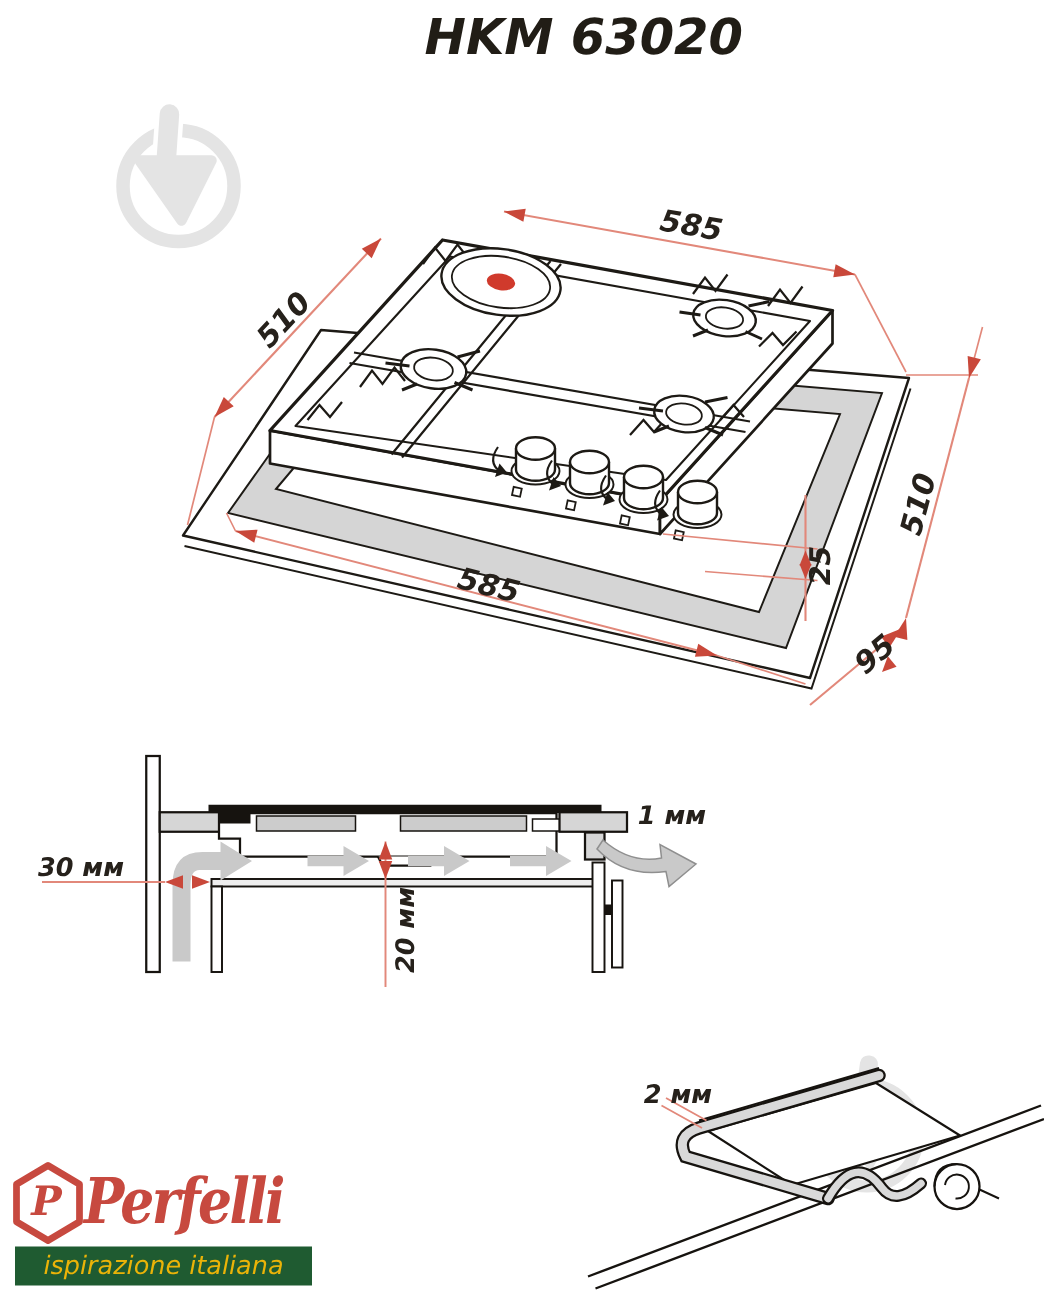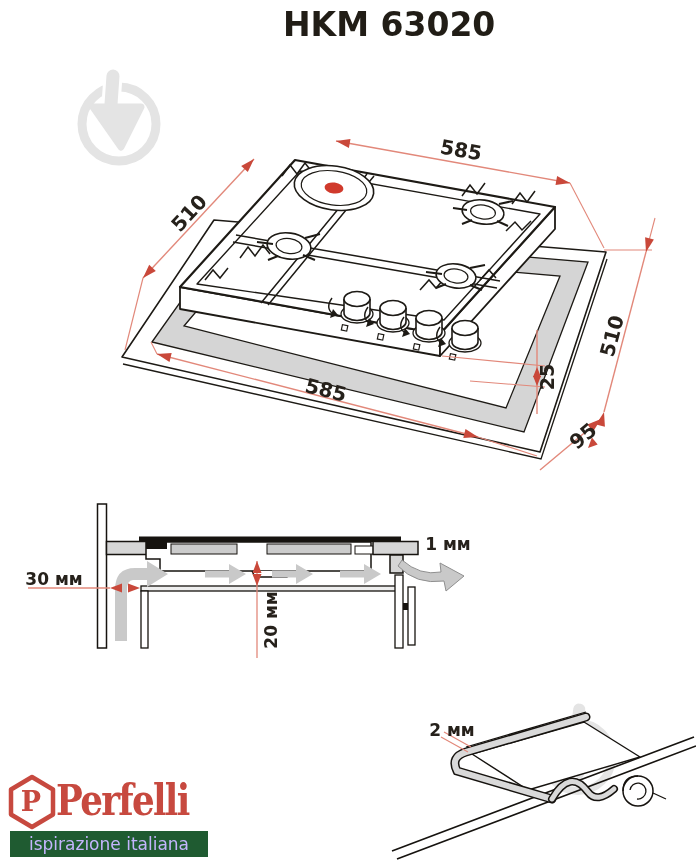--- a/index.html
+++ b/index.html
@@ -1,32 +1,32 @@
 <!DOCTYPE html>
 <html><head>
 <meta charset="utf-8">
 <style>
   html,body{margin:0;padding:0;background:#fff;}
   .page{position:relative;width:696px;height:864px;background:#fff;overflow:hidden;
-        font-family:"DejaVu Sans",sans-serif;}
+        font-family:"DejaVu Sans",sans-serif;font-style:italic;}
   svg{display:block;}
   .art{position:absolute;left:0;top:0;}
   .page-title{position:absolute;left:283px;top:5px;font-size:33px;font-weight:bold;
               color:#211d16;letter-spacing:0px;white-space:nowrap;}
   .dim-label{position:absolute;font-weight:bold;color:#26211b;font-size:20px;
              white-space:nowrap;transform-origin:center;}
   .dim-label.small{font-size:17px;}
   
   .logo-p{position:absolute;left:8px;top:786px;width:46px;text-align:center;
           font-family:"DejaVu Serif",serif;font-weight:bold;font-size:27px;color:#c7493f;}
   .logo-brand{position:absolute;left:56px;top:776px;font-family:"DejaVu Serif",serif;
               font-weight:bold;font-size:42px;color:#c7493f;letter-spacing:-2px;
               transform:scaleX(.85);transform-origin:left top;white-space:nowrap;}
   .logo-tagline{position:absolute;left:10px;top:831px;width:198px;height:26px;
-                background:#1f5b31;color:#c4b5fd;font-size:17px;display:flex;
+                background:#1f5b31;color:#eab308;font-size:17px;display:flex;
                 align-items:center;justify-content:center;white-space:nowrap;}
 </style>
 </head>
 <body>
 
 <div class="page">
 
   <svg class="art" width="696" height="864" viewBox="0 0 696 864">
 
     <g>

